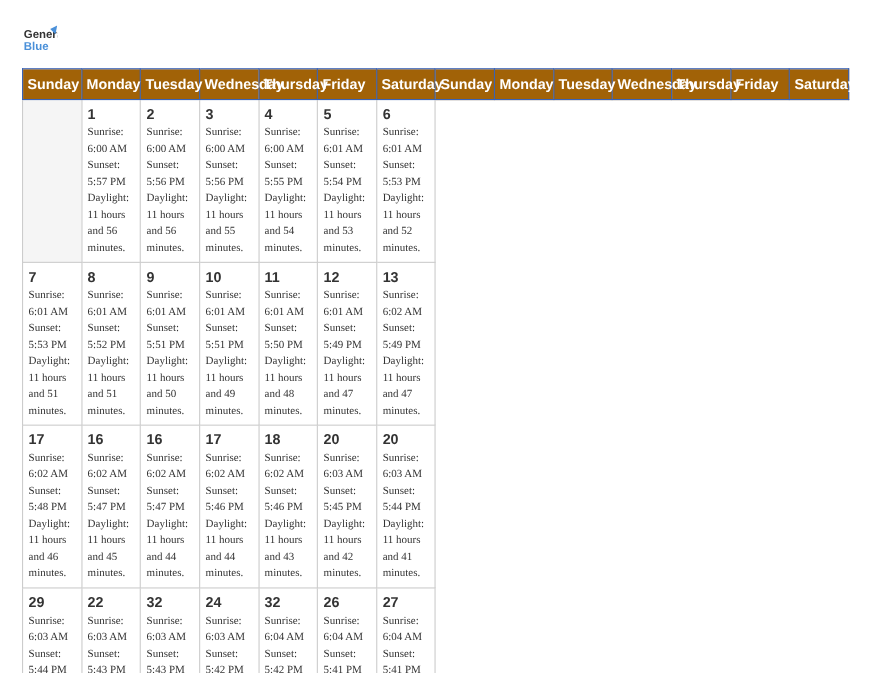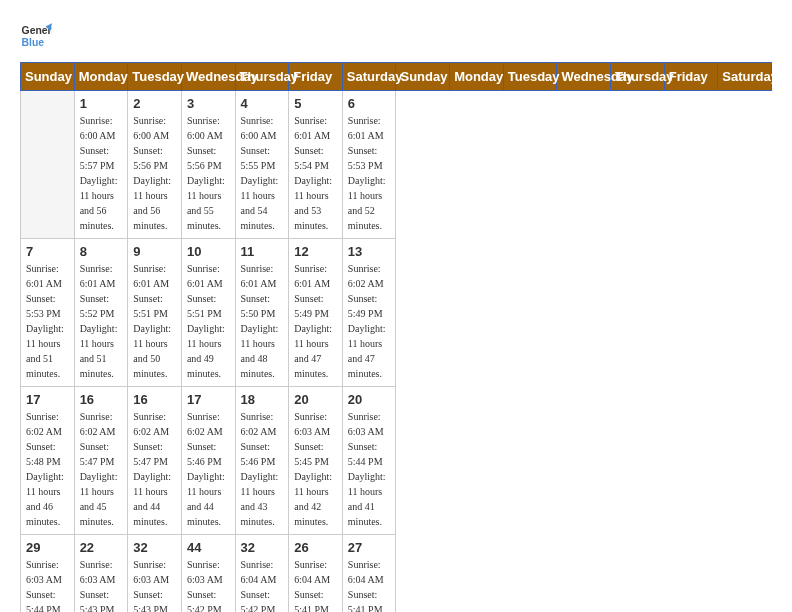--- a/index.html
+++ b/index.html
@@ -210,21 +210,21 @@
         </td>
         <td>
           <div class="day-num">22</div>
           <div class="day-info">Sunrise: 6:03 AM<br>Sunset: 5:43 PM<br>Daylight: 11 hours and 40 minutes.</div>
         </td>
         <td>
           <div class="day-num">32</div>
           <div class="day-info">Sunrise: 6:03 AM<br>Sunset: 5:43 PM<br>Daylight: 11 hours and 39 minutes.</div>
         </td>
         <td>
-          <div class="day-num">44</div>
+          <div class="day-num">24</div>
           <div class="day-info">Sunrise: 6:03 AM<br>Sunset: 5:42 PM<br>Daylight: 11 hours and 38 minutes.</div>
         </td>
         <td>
           <div class="day-num">32</div>
           <div class="day-info">Sunrise: 6:04 AM<br>Sunset: 5:42 PM<br>Daylight: 11 hours and 38 minutes.</div>
         </td>
         <td>
           <div class="day-num">26</div>
           <div class="day-info">Sunrise: 6:04 AM<br>Sunset: 5:41 PM<br>Daylight: 11 hours and 37 minutes.</div>
         </td>

